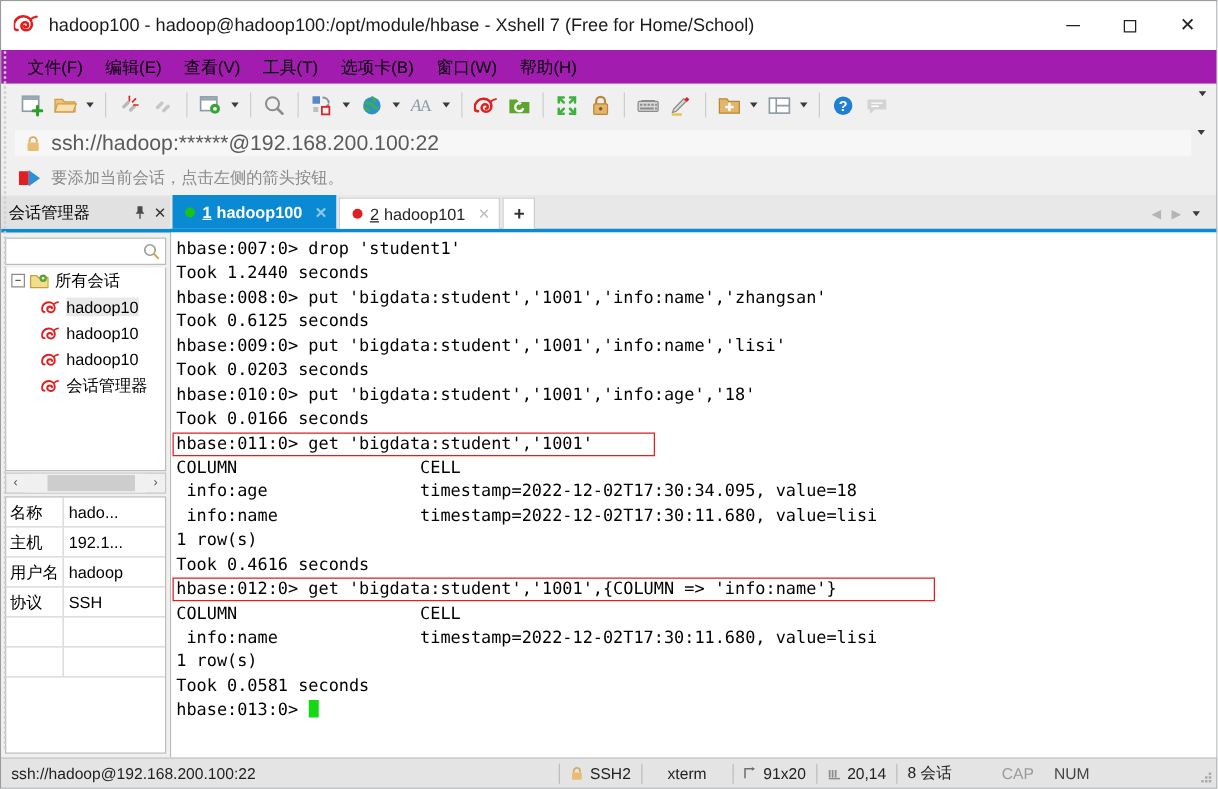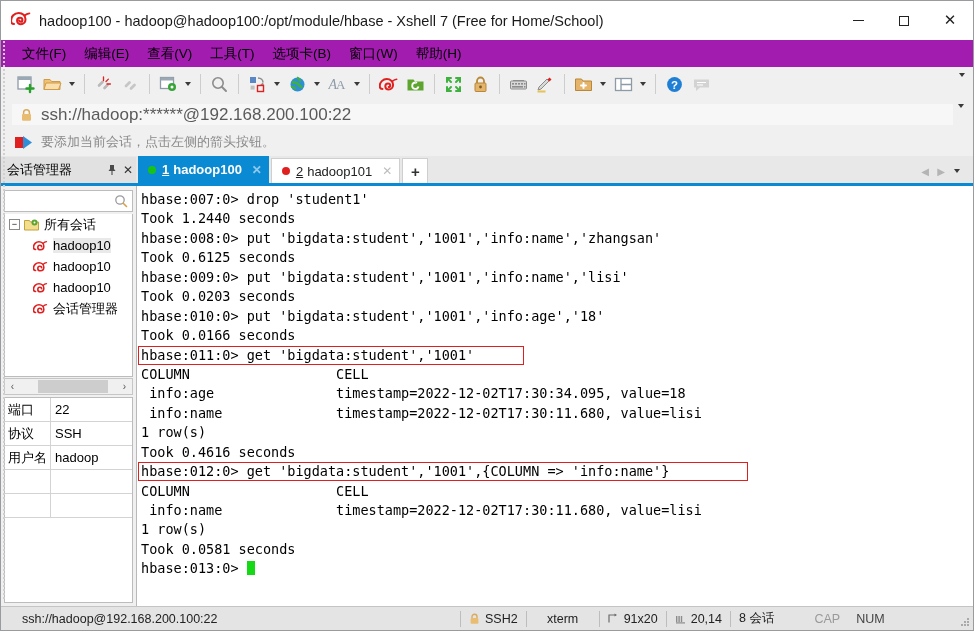--- a/index.html
+++ b/index.html
@@ -444,21 +444,21 @@
     color: #222;
     position: relative;
   }
   .sb-cell {
     display: flex;
     align-items: center;
     height: 22px;
     padding: 0 8px;
     white-space: nowrap;
   }
-  .sb-left { flex: 0 0 auto; padding-left: 21px; min-width: 430px; }
+  .sb-left { flex: 0 0 auto; padding-left: 8px; min-width: 430px; }
   .sb-sep { width: 1px; height: 16px; background: #bdbdbd; }
   .grip {
     position: absolute;
     right: 3px; bottom: 3px;
     width: 10px; height: 10px;
   }
   .grip i {
     position: absolute;
     width: 2px; height: 2px;
     background: #a9a9a9;
@@ -837,30 +837,34 @@
       <div class="sb-hscroll">
         <span class="hs-btn">‹</span>
         <span class="hs-track">
             <span class="hs-thumb"></span>
           </span>
         <span class="hs-btn">›</span>
       </div>
 
       <div class="props">
         <div class="prop-row">
-          <span class="prop-k">端口</span>
-          <span class="prop-v">22</span>
+          <span class="prop-k">名称</span>
+          <span class="prop-v">hado...</span>
+        </div>
+        <div class="prop-row">
+          <span class="prop-k">主机</span>
+          <span class="prop-v">192.1...</span>
+        </div>
+        <div class="prop-row">
+          <span class="prop-k">用户名</span>
+          <span class="prop-v">hadoop</span>
         </div>
         <div class="prop-row">
           <span class="prop-k">协议</span>
           <span class="prop-v">SSH</span>
-        </div>
-        <div class="prop-row">
-          <span class="prop-k">用户名</span>
-          <span class="prop-v">hadoop</span>
         </div>
         <div class="prop-row">
           <span class="prop-k"></span>
           <span class="prop-v"></span>
         </div>
         <div class="prop-row">
           <span class="prop-k"></span>
           <span class="prop-v"></span>
         </div>
       </div>

